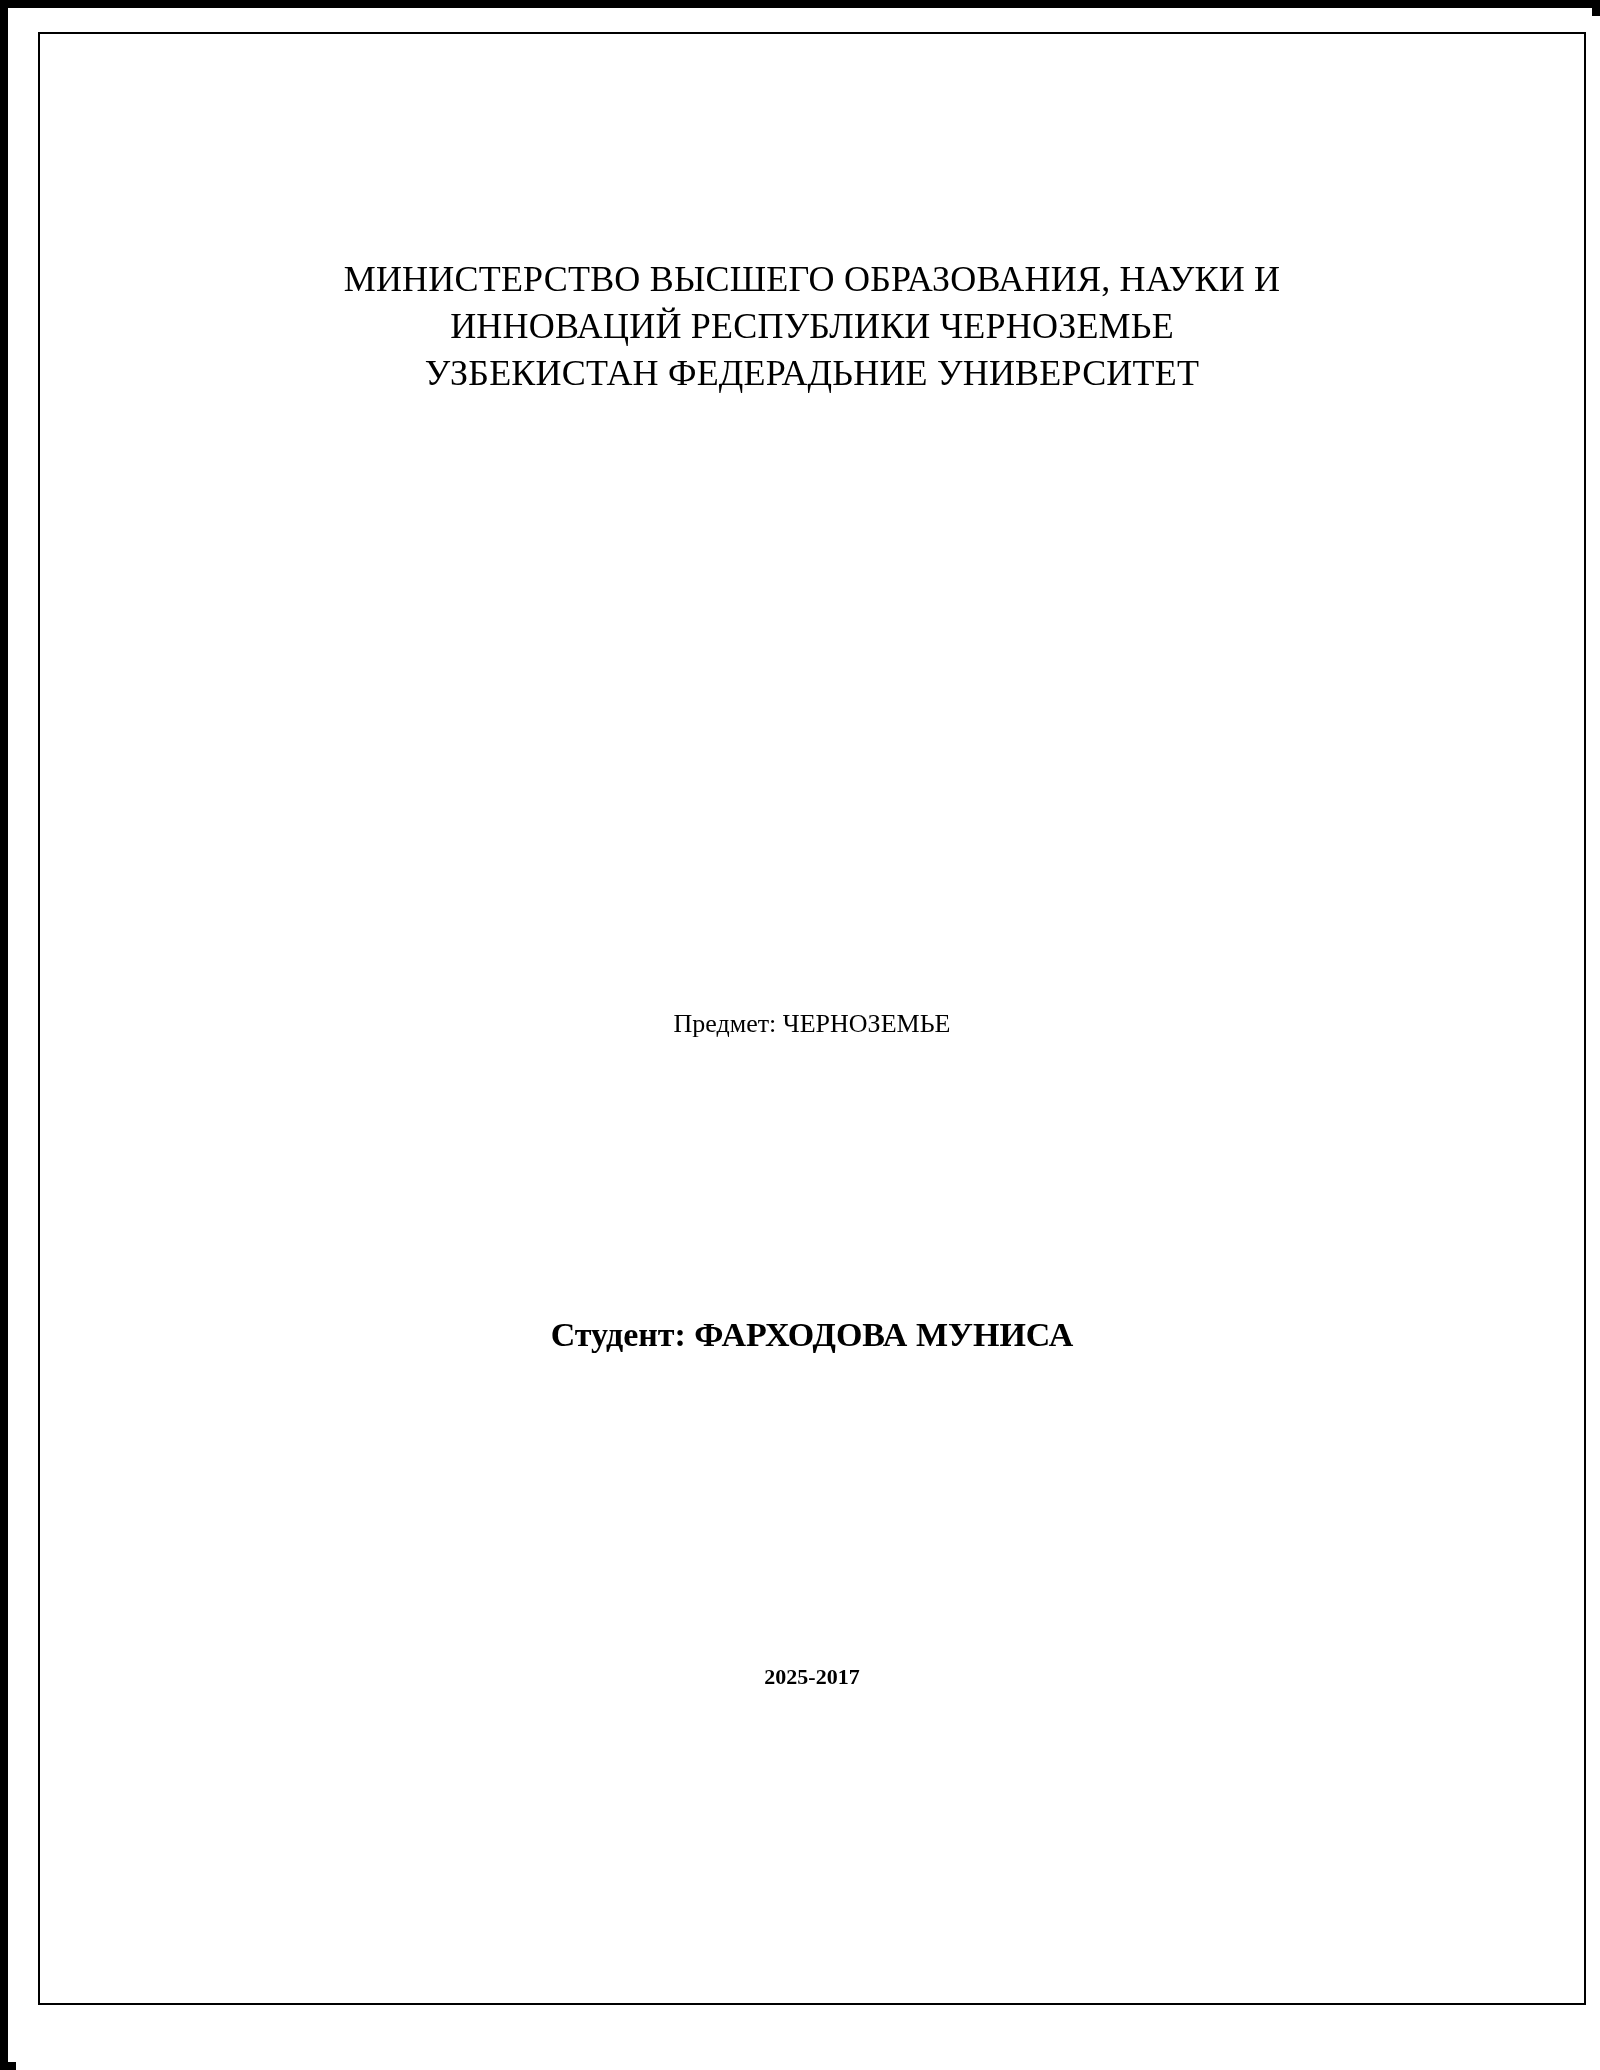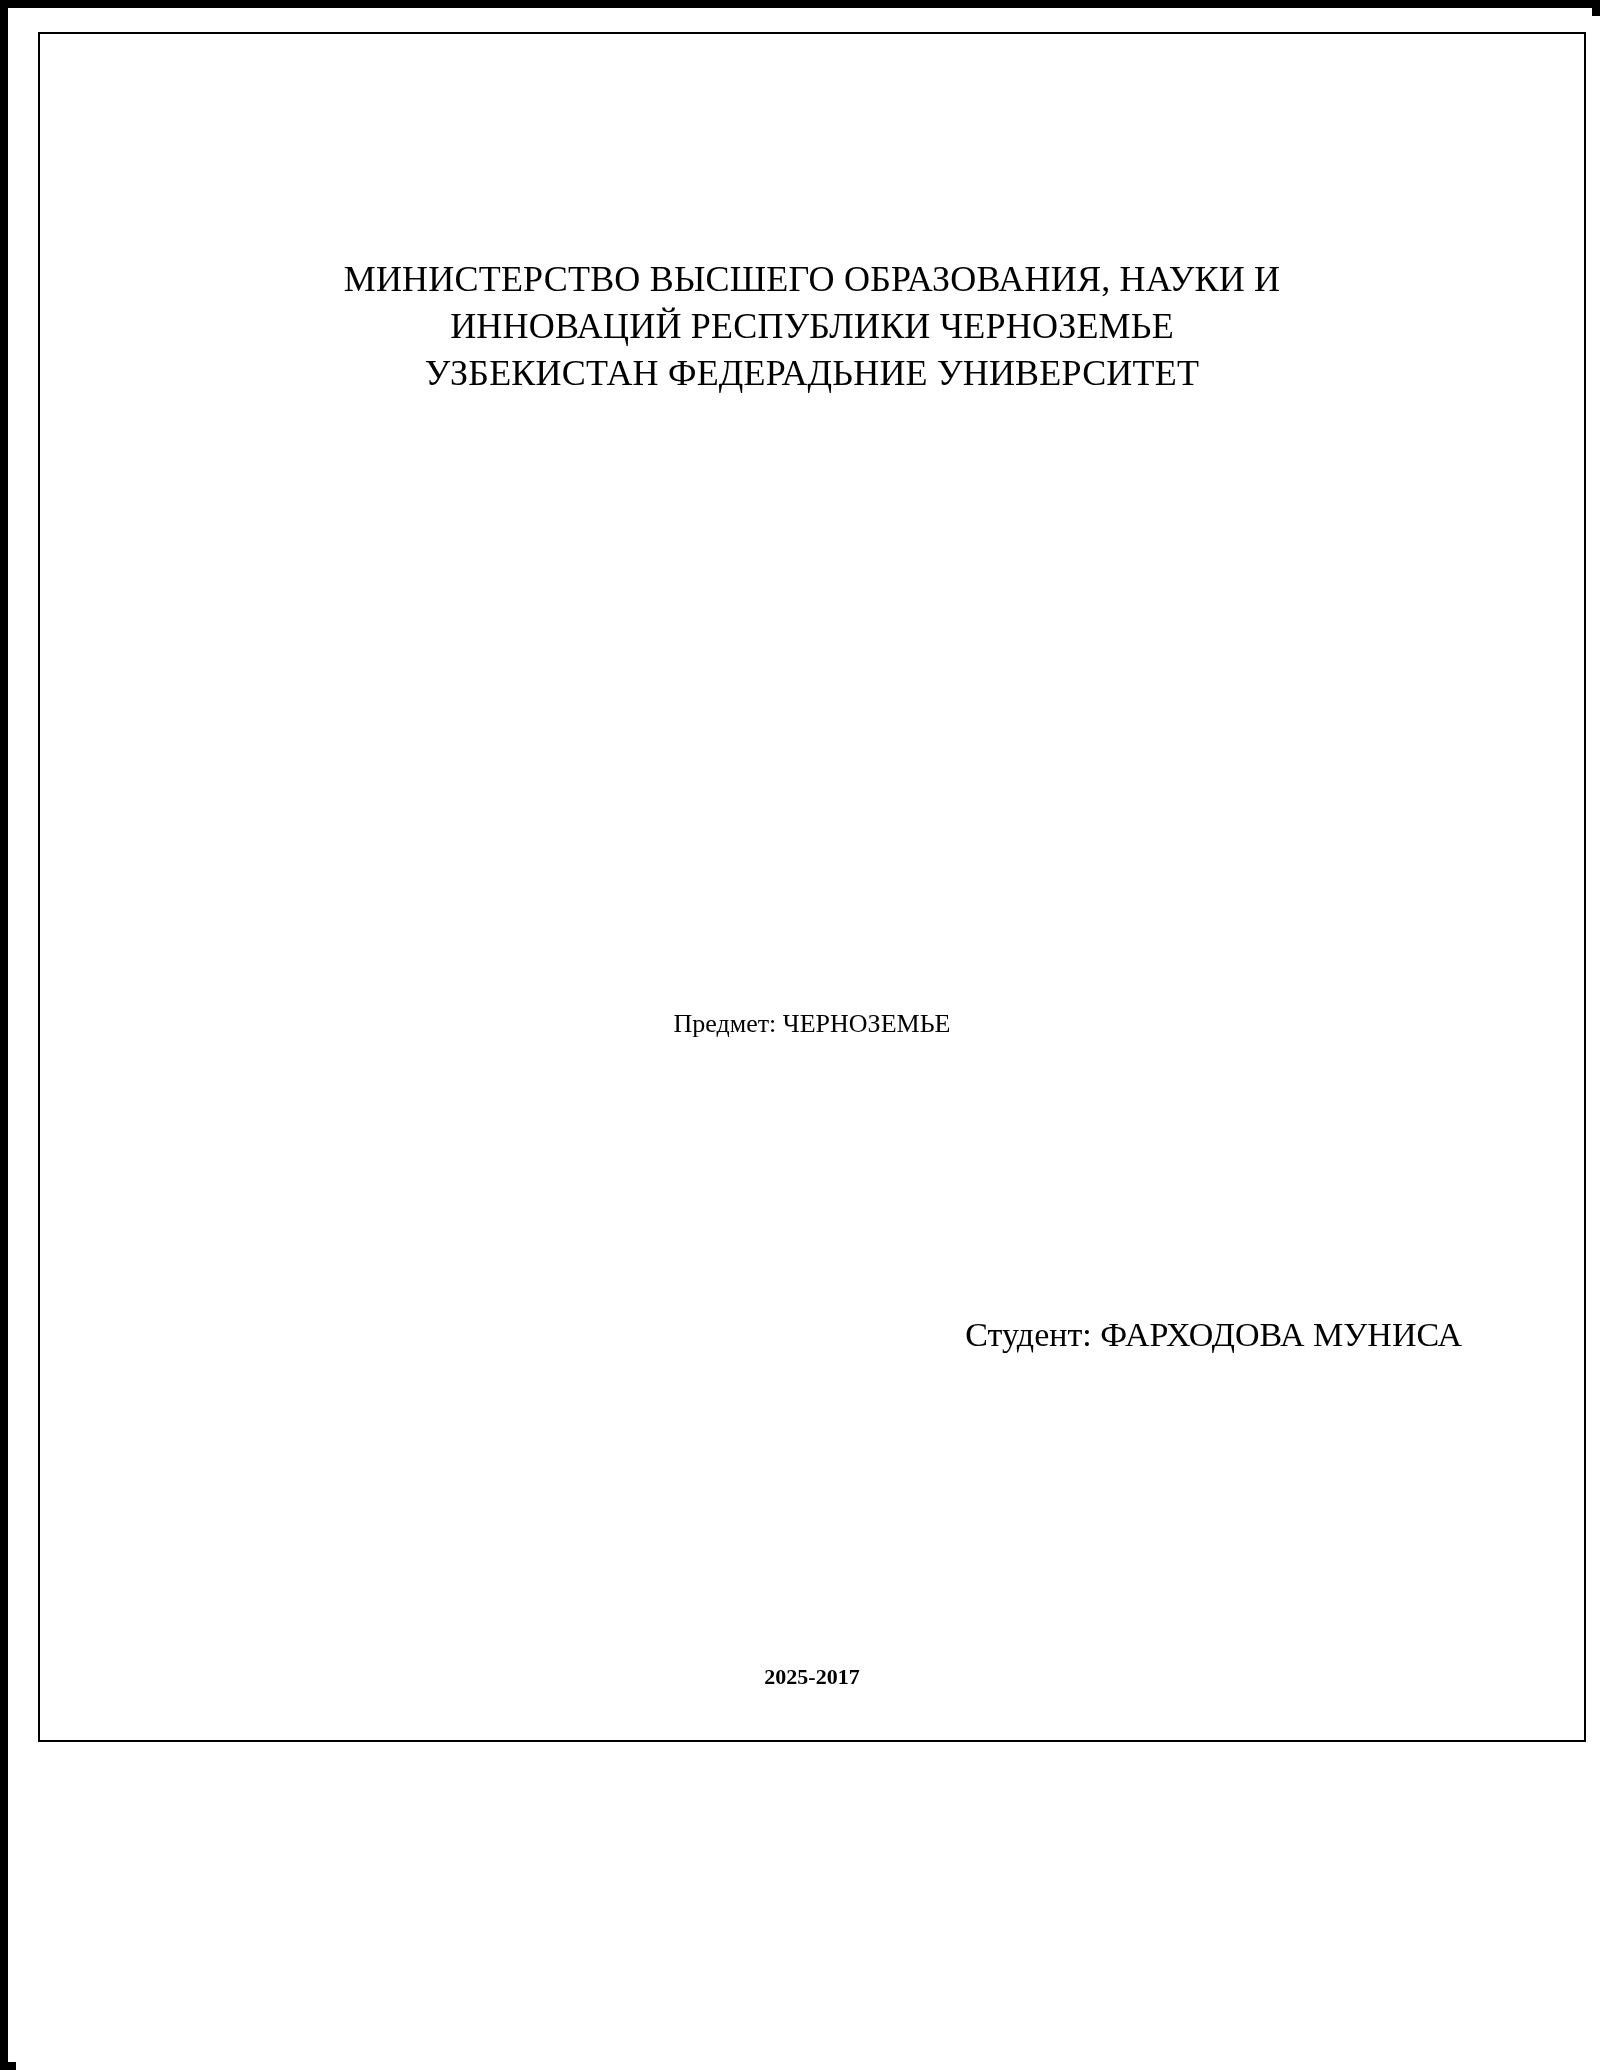--- a/index.html
+++ b/index.html
@@ -32,21 +32,21 @@
     height: 2054px;
     box-sizing: border-box;
     border: 4px solid #ffffff;
     background: #ffffff;
   }
   .sheet {
     position: absolute;
     left: 18px;
     top: 12px;
     width: 1548px;
-    height: 1710px;
+    height: 1973px;
     box-sizing: border-box;
     border: 2px solid #000000;
     background: #ffffff;
   }
   .content {
     position: absolute;
     left: 0;
     top: 0;
     width: 100%;
     height: 100%;
@@ -86,22 +86,23 @@
     width: 1300px;
     text-align: center;
     font-size: 26px;
   }
   .student-line {
     position: absolute;
     left: 50%;
     transform: translateX(-50%);
     top: 1282px;
     width: 1300px;
-    text-align: right;
+    text-align: center;
     font-size: 34px;
+    font-weight: bold;
   }
   .year-line {
     position: absolute;
     left: 50%;
     transform: translateX(-50%);
     top: 1630px;
     width: 1300px;
     text-align: center;
     font-size: 22px;
     font-weight: bold;

